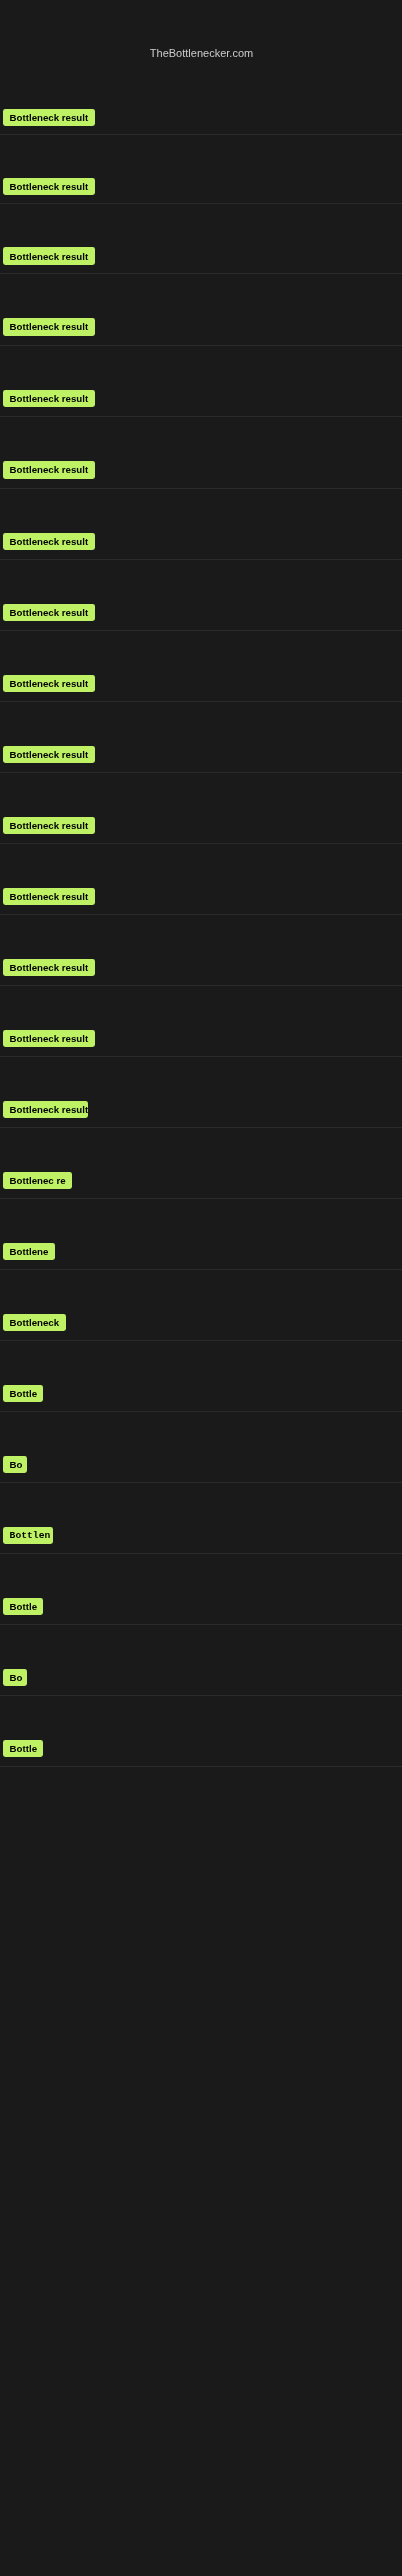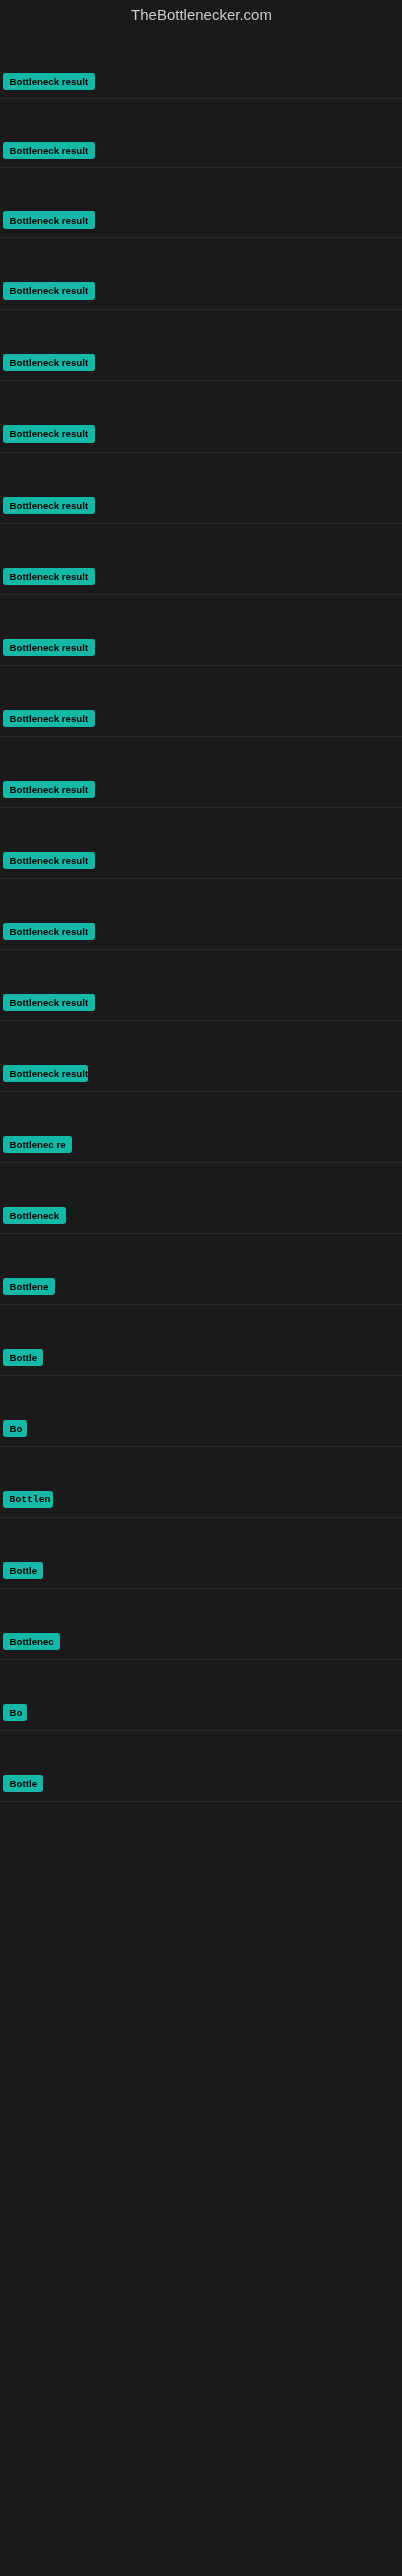--- a/index.html
+++ b/index.html
@@ -12,33 +12,34 @@
       width: 403px;
       min-height: 2576px;
       background-color: #1a1a1a;
       font-family: Arial, sans-serif;
       position: relative;
     }
 
     .site-title {
       text-align: center;
       color: #cccccc;
-      font-size: 15px;
+      font-size: 11px;
       padding: 6.4px 0;
       font-weight: normal;
+      margin-top: 41px;
     }
 
     .bottleneck-item {
       margin: 4.8px 3.2px;
       display: flex;
       align-items: center;
     }
 
     .bottleneck-badge {
-      background-color: #14b8a6;
+      background-color: #bef264;
       color: #000000;
       font-size: 9.7px;
       font-weight: bold;
       padding: 3.2px 6.4px;
       border-radius: 2.4px;
       white-space: nowrap;
       overflow: hidden;
       margin-top: 35px;
     }
 
@@ -131,26 +132,26 @@
         <div class="bottleneck-badge" style="max-width: 85px;">Bottleneck result</div>
       </div>
     </div>
     <div class="section" style="min-height: 71px;">
       <div class="bottleneck-item">
         <div class="bottleneck-badge" style="max-width: 71px;">Bottlenec re</div>
       </div>
     </div>
     <div class="section" style="min-height: 71px;">
       <div class="bottleneck-item">
-        <div class="bottleneck-badge" style="max-width: 63px;">Bottleneck</div>
+        <div class="bottleneck-badge" style="max-width: 58px;">Bottlene</div>
       </div>
     </div>
     <div class="section" style="min-height: 71px;">
       <div class="bottleneck-item">
-        <div class="bottleneck-badge" style="max-width: 58px;">Bottlene</div>
+        <div class="bottleneck-badge" style="max-width: 63px;">Bottleneck</div>
       </div>
     </div>
     <div class="section" style="min-height: 71px;">
       <div class="bottleneck-item">
         <div class="bottleneck-badge" style="max-width: 44px;">Bottle</div>
       </div>
     </div>
     <div class="section" style="min-height: 71px;">
       <div class="bottleneck-item">
         <div class="bottleneck-badge" style="max-width: 24px;">Bo</div>
@@ -161,25 +162,20 @@
         <div class="bottleneck-badge" style="max-width: 50px;">Bottlen</div>
       </div>
     </div>
     <div class="section" style="min-height: 71px;">
       <div class="bottleneck-item">
         <div class="bottleneck-badge" style="max-width: 44px;">Bottle</div>
       </div>
     </div>
     <div class="section" style="min-height: 71px;">
       <div class="bottleneck-item">
-        <div class="bottleneck-badge" style="max-width: 60px;">Bottlenec</div>
-      </div>
-    </div>
-    <div class="section" style="min-height: 71px;">
-      <div class="bottleneck-item">
         <div class="bottleneck-badge" style="max-width: 24px;">Bo</div>
       </div>
     </div>
     <div class="section" style="min-height: 71px;">
       <div class="bottleneck-item">
         <div class="bottleneck-badge" style="max-width: 44px;">Bottle</div>
       </div>
     </div>
   </div>
 

